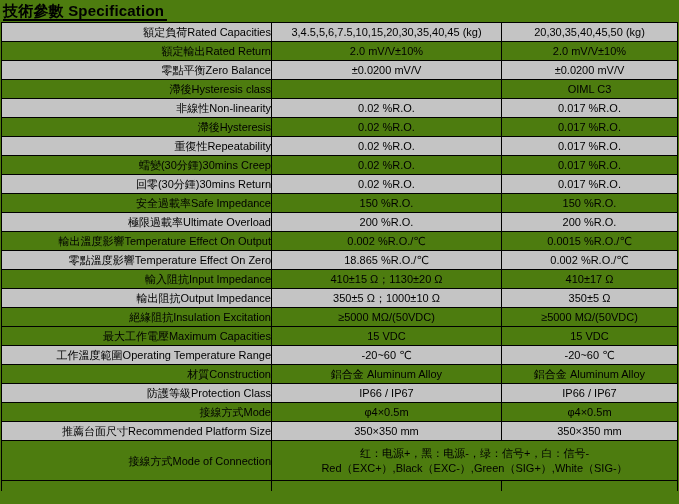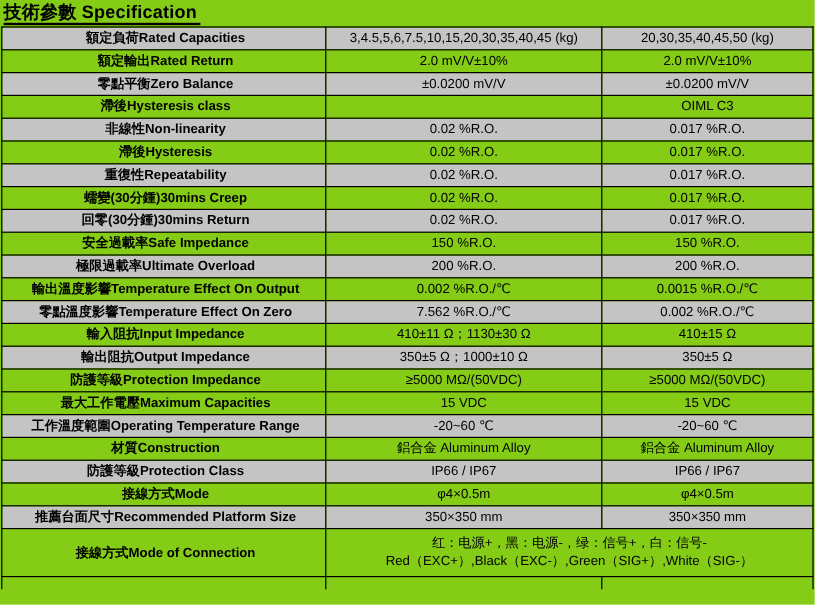--- a/index.html
+++ b/index.html
@@ -35,31 +35,31 @@
   col.c-v2 { width: 176px; }
   td {
     border: 1px solid #000;
     height: 19px;
     font-size: 11px;
     line-height: 12px;
     overflow: hidden;
     white-space: nowrap;
     padding: 0;
   }
-  td.label { text-align: center; padding-left: 3px; font-weight: bold; }
+  td.label { text-align: right; padding-left: 3px; }
   td.val { text-align: center; }
   tr.shaded { background: var(--shaded, #c4c4c4); }
   tr.tall td { height: 40px; }
   td.merged div { line-height: 15px; text-align: center; }
   tr.partial td { height: 10px; border-bottom: none; }
 </style>
 </head>
 <body>
 
-<div class="page" style="--shaded: #c4c4c4; color: rgb(0, 0, 0); background: #84cc16;">
+<div class="page" style="--shaded: #c4c4c4; color: rgb(0, 0, 0); background: #4d7c0f;">
   <h1 class="title">技術參數 Specification</h1>
   <table class="spec">
     <colgroup>
       <col class="c-label">
       <col class="c-v1">
       <col class="c-v2">
     </colgroup>
     <tbody>
         <tr class="shaded">
           <td class="label">額定負荷Rated Capacities</td>
@@ -116,35 +116,35 @@
           <td class="val">200 %R.O.</td>
           <td class="val">200 %R.O.</td>
         </tr>
         <tr>
           <td class="label">輸出溫度影響Temperature Effect On Output</td>
           <td class="val">0.002 %R.O./℃</td>
           <td class="val">0.0015 %R.O./℃</td>
         </tr>
         <tr class="shaded">
           <td class="label">零點溫度影響Temperature Effect On Zero</td>
-          <td class="val">7.562 %R.O./℃</td>
+          <td class="val">18.865 %R.O./℃</td>
           <td class="val">0.002 %R.O./℃</td>
         </tr>
         <tr>
           <td class="label">輸入阻抗Input Impedance</td>
-          <td class="val">410±11 Ω；1130±30 Ω</td>
-          <td class="val">410±15 Ω</td>
+          <td class="val">410±15 Ω；1130±20 Ω</td>
+          <td class="val">410±17 Ω</td>
         </tr>
         <tr class="shaded">
           <td class="label">輸出阻抗Output Impedance</td>
           <td class="val">350±5 Ω；1000±10 Ω</td>
           <td class="val">350±5 Ω</td>
         </tr>
         <tr>
-          <td class="label">防護等級Protection Impedance</td>
+          <td class="label">絕緣阻抗Insulation Excitation</td>
           <td class="val">≥5000 MΩ/(50VDC)</td>
           <td class="val">≥5000 MΩ/(50VDC)</td>
         </tr>
         <tr>
           <td class="label">最大工作電壓Maximum Capacities</td>
           <td class="val">15 VDC</td>
           <td class="val">15 VDC</td>
         </tr>
         <tr class="shaded">
           <td class="label">工作溫度範圍Operating Temperature Range</td>

